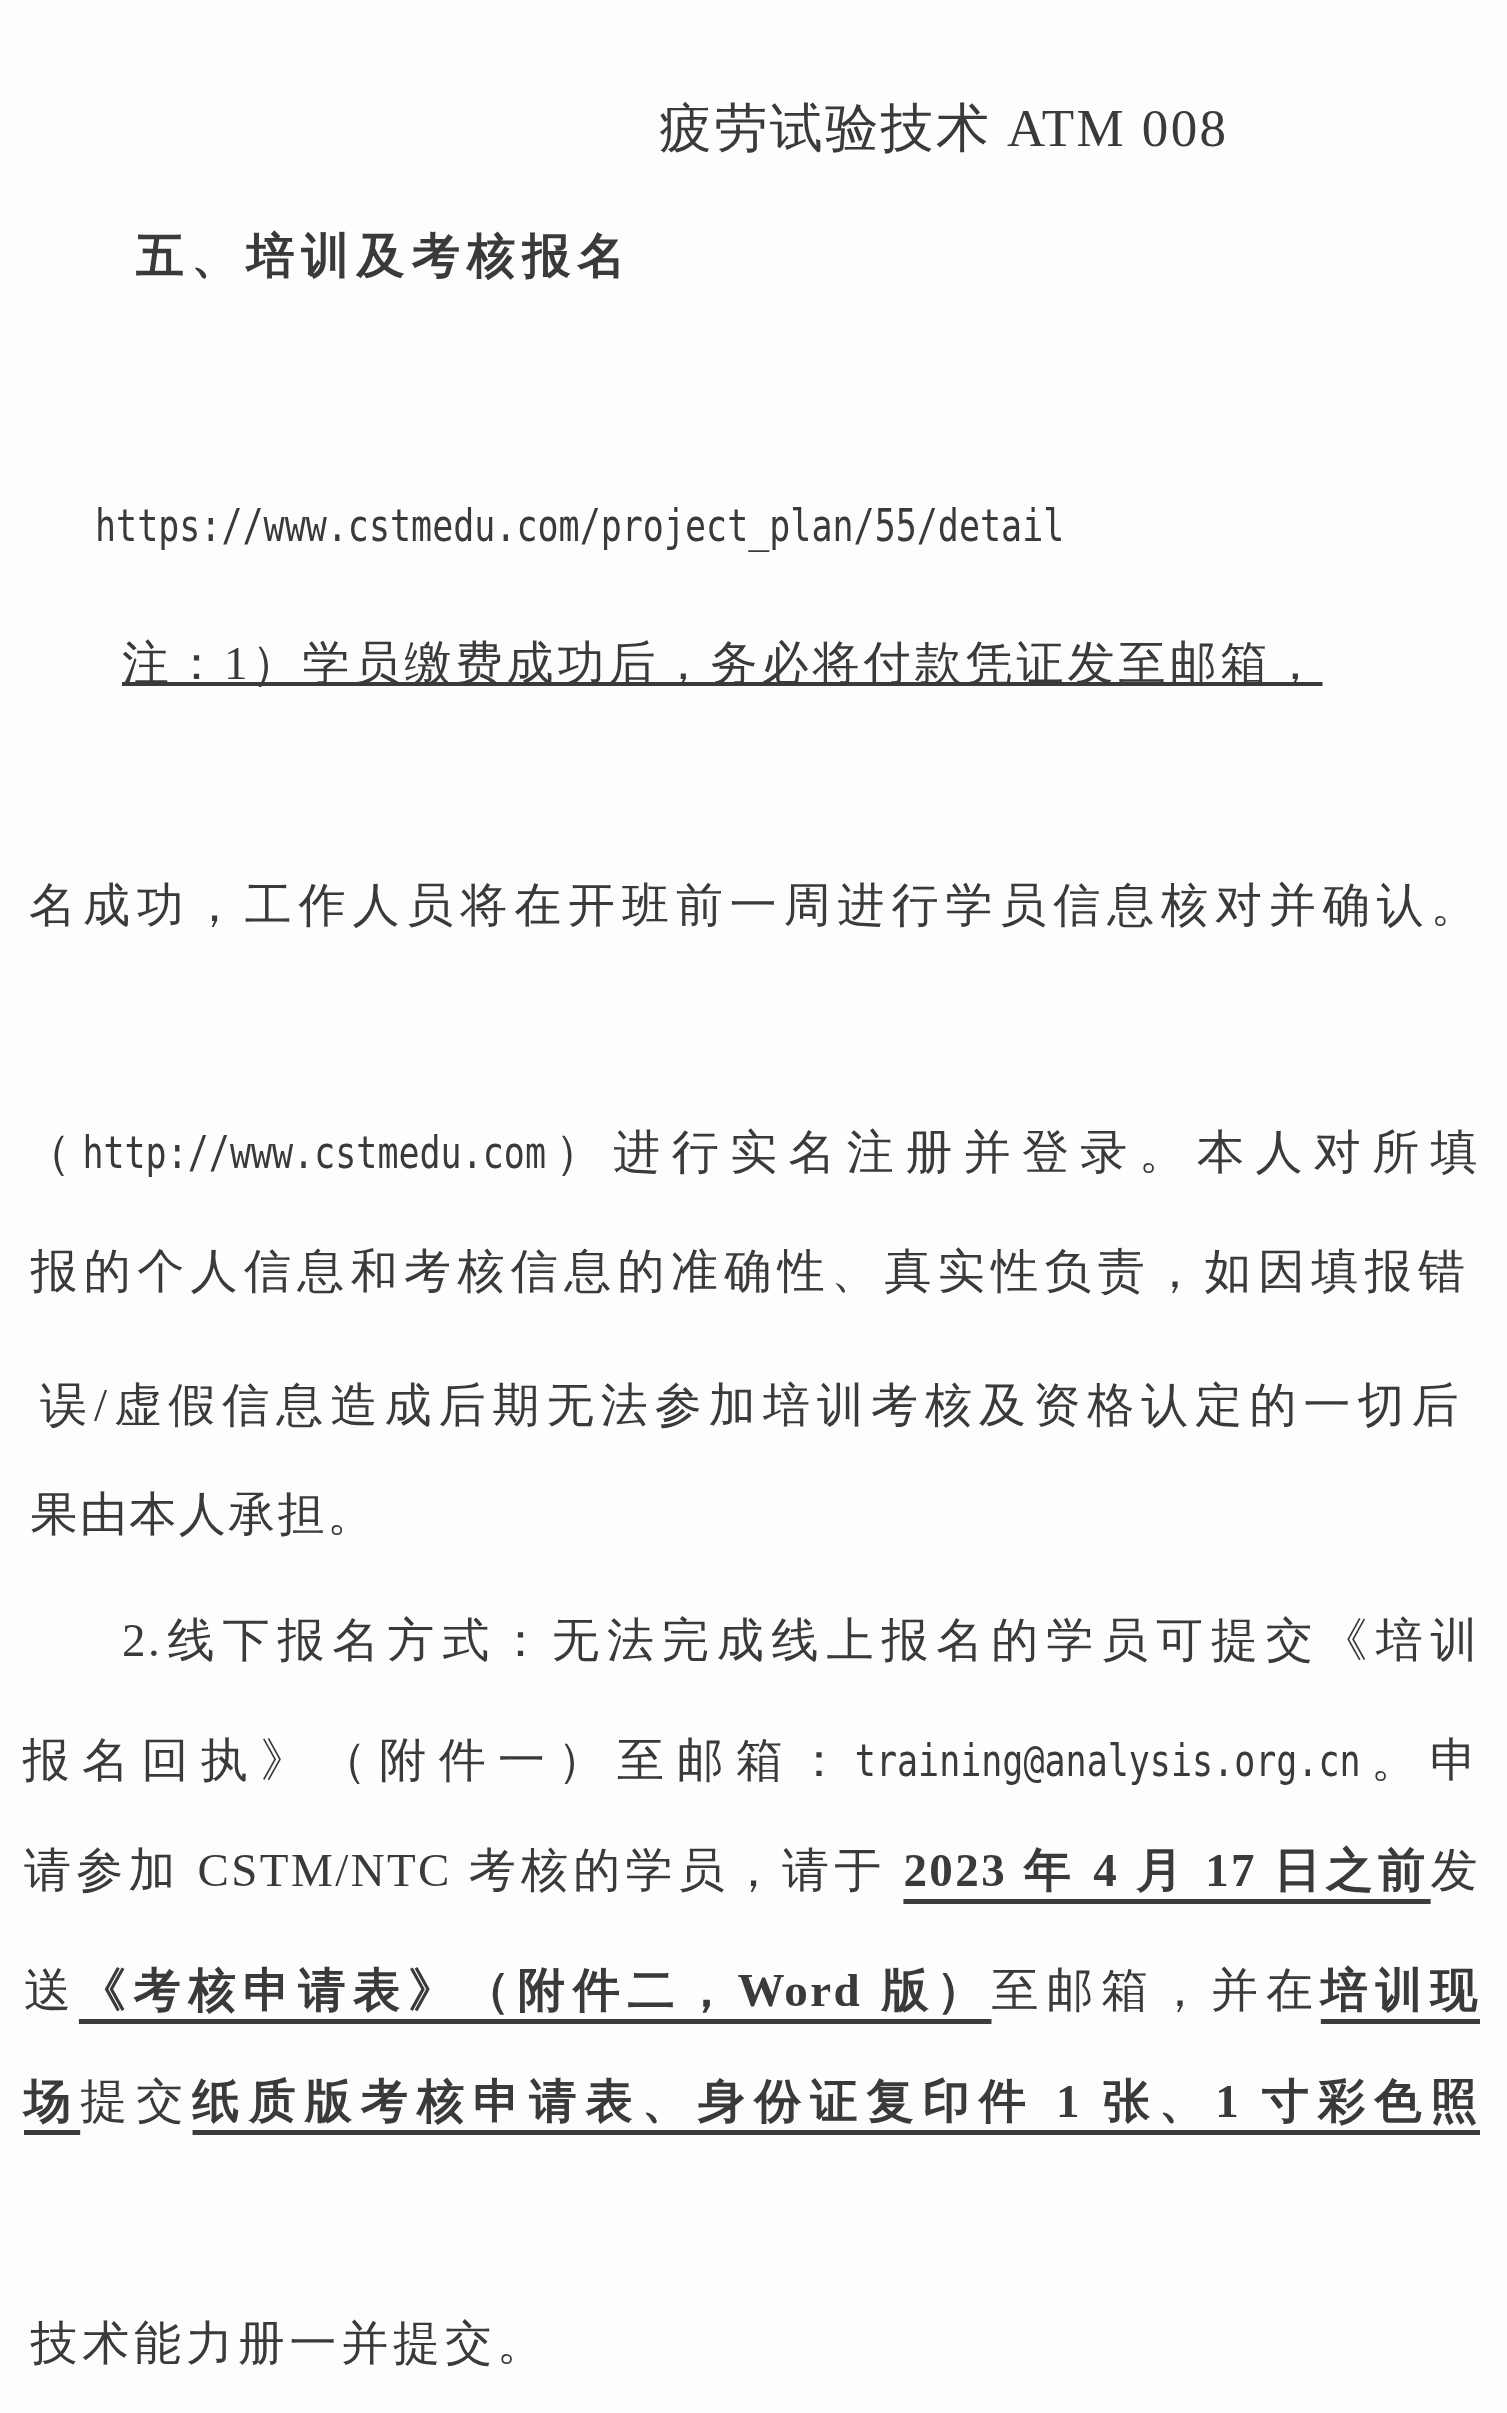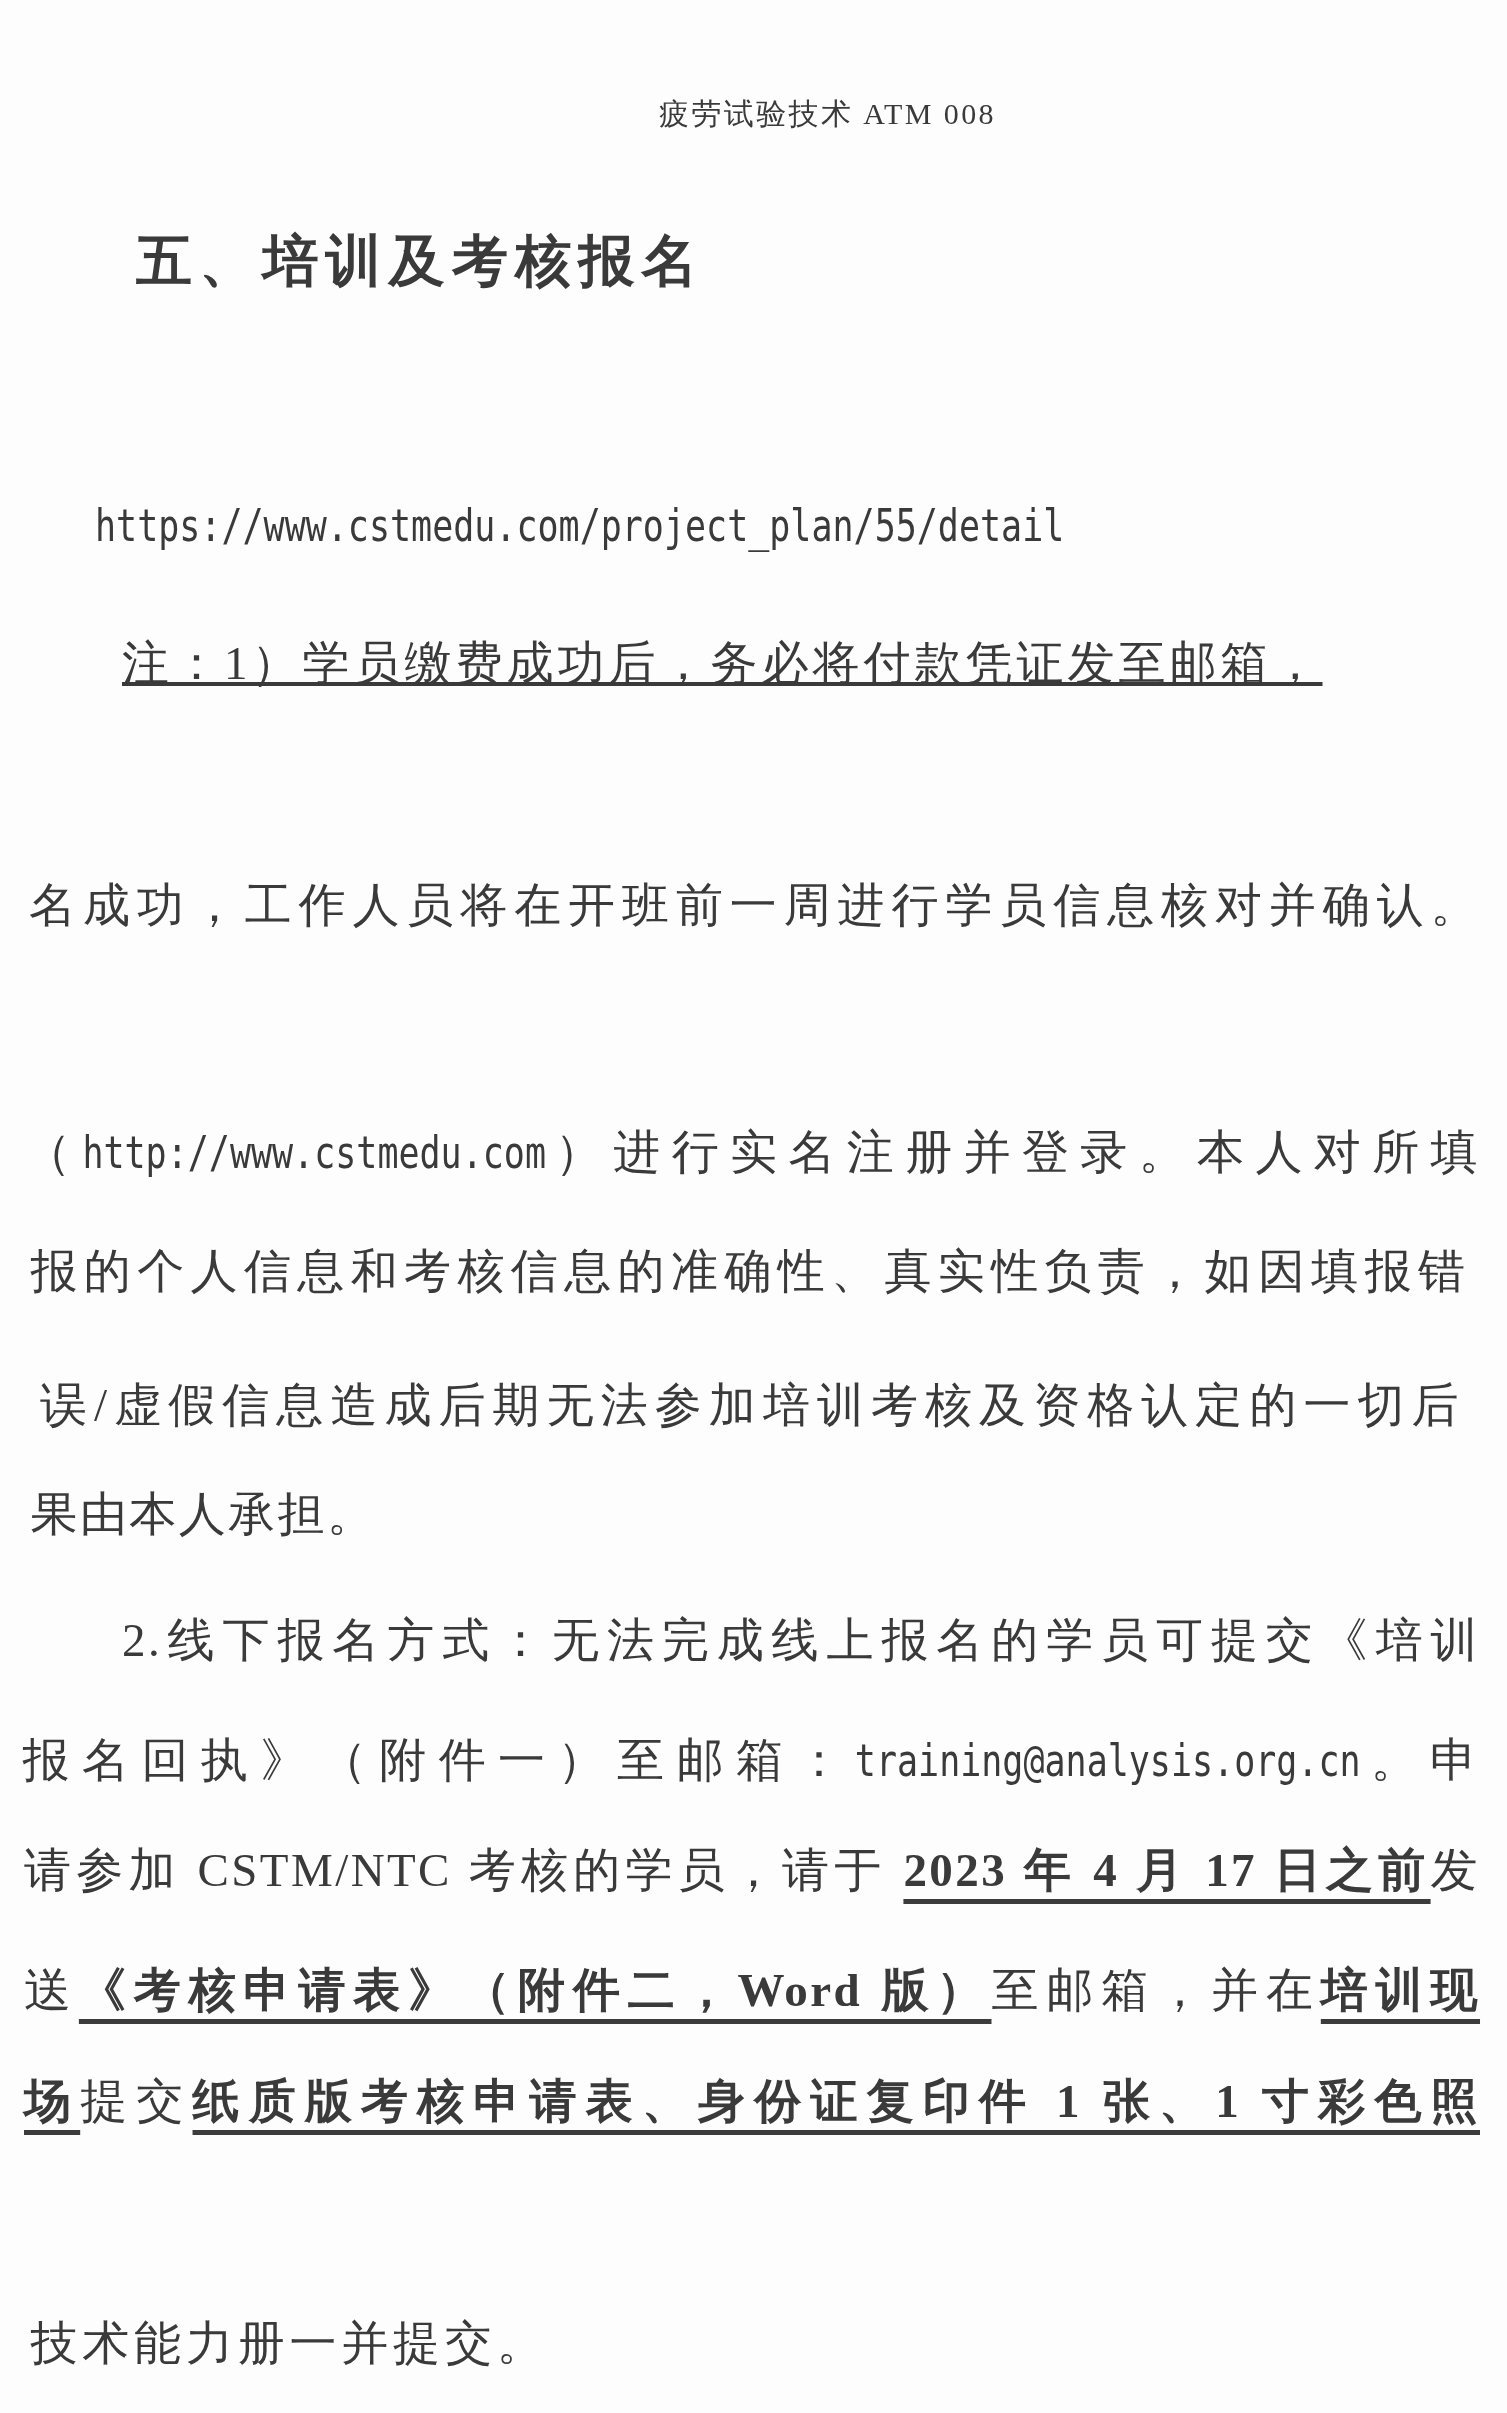--- a/index.html
+++ b/index.html
@@ -17,22 +17,22 @@
     font-size: 47px;
     line-height: 1.25;
     letter-spacing: 2.4px;
     color: #3a3a3a;
   }
   .nowrap { white-space: nowrap; }
   .just {
     text-align: justify;
     text-align-last: justify;
   }
-  .hdr { font-size: 30px; letter-spacing: 2.4px; }
-  .sect { font-size: 56px; font-weight: 700; letter-spacing: 7.2px; }
+  .hdr { font-size: 53px; letter-spacing: 2.4px; }
+  .sect { font-size: 48px; font-weight: 700; letter-spacing: 7.2px; }
   .ls10 { letter-spacing: 8px; }
   .ls5 { letter-spacing: 4px; text-decoration: underline; }
   .ls4 { letter-spacing: 3.2px; }
   .ls6 { letter-spacing: 4.8px; }
   .bu {
     font-weight: 700;
     text-decoration: underline;
     text-decoration-thickness: 4.8px;
     text-underline-offset: 13px;
     text-decoration-color: #3c3c3c;

